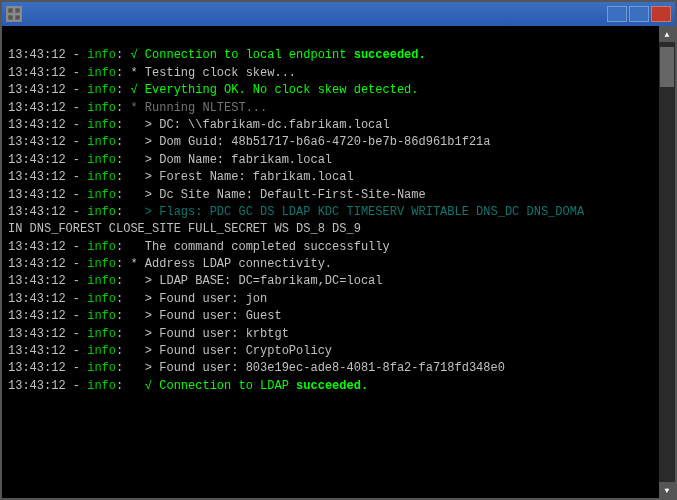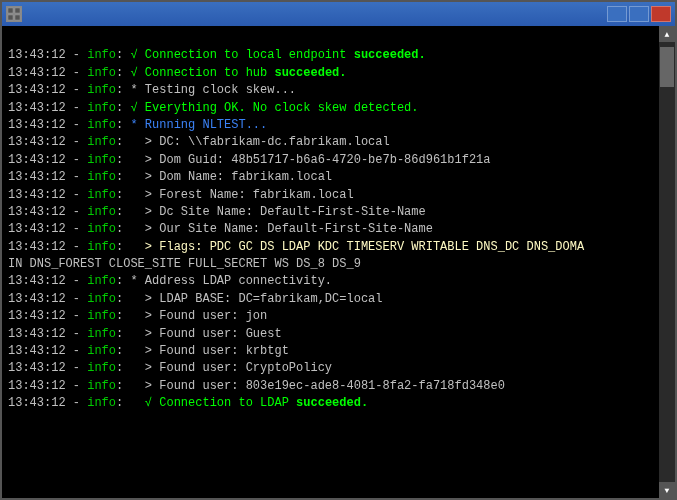--- a/index.html
+++ b/index.html
@@ -145,32 +145,31 @@
     </div>
   </div>
   <div class="console-area">
     <div class="console-content">
       <span class="line white"></span>
       <span class="line">&nbsp;</span>
       <span class="line bold-white"></span>
 
       <div id="log-lines">
           <span class="line"><span style="color:#c0c0c0">13:43:12</span><span style="color:#c0c0c0"> - </span><span style="color:#00cc00">info</span><span style="color:#c0c0c0">: </span><span style="color:#c0c0c0"><span style="color:#00ff00">√ Connection to local endpoint </span><span style="color:#00ff00;font-weight:bold">succeeded.</span></span></span>
-          <span class="line"><span style="color:#c0c0c0">13:43:12</span><span style="color:#c0c0c0"> - </span><span style="color:#00cc00">info</span><span style="color:#c0c0c0">: </span><span style="color:#c0c0c0"><span style="color:#00ff00">√ Connection to hub </span><span style="color:#00ff00;font-weight:bold">succeeded.</span></span></span>
           <span class="line"><span style="color:#c0c0c0">13:43:12</span><span style="color:#c0c0c0"> - </span><span style="color:#00cc00">info</span><span style="color:#c0c0c0">: </span><span style="color:#c0c0c0">* Testing clock skew...</span></span>
           <span class="line"><span style="color:#c0c0c0">13:43:12</span><span style="color:#c0c0c0"> - </span><span style="color:#00cc00">info</span><span style="color:#c0c0c0">: </span><span style="color:#c0c0c0"><span style="color:#00ff00">√ Everything OK. No clock skew detected.</span></span></span>
-          <span class="line"><span style="color:#c0c0c0">13:43:12</span><span style="color:#c0c0c0"> - </span><span style="color:#00cc00">info</span><span style="color:#c0c0c0">: </span><span style="color:#3b82f6">* Running NLTEST...</span></span>
+          <span class="line"><span style="color:#c0c0c0">13:43:12</span><span style="color:#c0c0c0"> - </span><span style="color:#00cc00">info</span><span style="color:#c0c0c0">: </span><span style="color:#737373">* Running NLTEST...</span></span>
           <span class="line"><span style="color:#c0c0c0">13:43:12</span><span style="color:#c0c0c0"> - </span><span style="color:#00cc00">info</span><span style="color:#c0c0c0">: </span><span style="color:#c0c0c0">  &gt; DC: \\fabrikam-dc.fabrikam.local</span></span>
           <span class="line"><span style="color:#c0c0c0">13:43:12</span><span style="color:#c0c0c0"> - </span><span style="color:#00cc00">info</span><span style="color:#c0c0c0">: </span><span style="color:#c0c0c0">  &gt; Dom Guid: 48b51717-b6a6-4720-be7b-86d961b1f21a</span></span>
           <span class="line"><span style="color:#c0c0c0">13:43:12</span><span style="color:#c0c0c0"> - </span><span style="color:#00cc00">info</span><span style="color:#c0c0c0">: </span><span style="color:#c0c0c0">  &gt; Dom Name: fabrikam.local</span></span>
           <span class="line"><span style="color:#c0c0c0">13:43:12</span><span style="color:#c0c0c0"> - </span><span style="color:#00cc00">info</span><span style="color:#c0c0c0">: </span><span style="color:#c0c0c0">  &gt; Forest Name: fabrikam.local</span></span>
           <span class="line"><span style="color:#c0c0c0">13:43:12</span><span style="color:#c0c0c0"> - </span><span style="color:#00cc00">info</span><span style="color:#c0c0c0">: </span><span style="color:#c0c0c0">  &gt; Dc Site Name: Default-First-Site-Name</span></span>
-          <span class="line"><span style="color:#c0c0c0">13:43:12</span><span style="color:#c0c0c0"> - </span><span style="color:#00cc00">info</span><span style="color:#c0c0c0">: </span><span style="color:#c0c0c0">  &gt; Our Site Name: Default-First-Site-Name</span></span>
-          <span class="line"><span style="color:#c0c0c0">13:43:12</span><span style="color:#c0c0c0"> - </span><span style="color:#00cc00">info</span><span style="color:#c0c0c0">: </span><span style="color:#fef9c3">  &gt; Flags: PDC GC DS LDAP KDC TIMESERV WRITABLE DNS_DC DNS_DOMA</span></span>
+          <span class="line"><span style="color:#c0c0c0">13:43:12</span><span style="color:#c0c0c0"> - </span><span style="color:#00cc00">info</span><span style="color:#c0c0c0">: </span><span style="color:#0f766e">  &gt; Flags: PDC GC DS LDAP KDC TIMESERV WRITABLE DNS_DC DNS_DOMA</span></span>
           <span class="line"><span style="color:#c0c0c0">IN DNS_FOREST CLOSE_SITE FULL_SECRET WS DS_8 DS_9</span></span>
+          <span class="line"><span style="color:#c0c0c0">13:43:12</span><span style="color:#c0c0c0"> - </span><span style="color:#00cc00">info</span><span style="color:#c0c0c0">: </span><span style="color:#c0c0c0">  The command completed successfully</span></span>
           <span class="line"><span style="color:#c0c0c0">13:43:12</span><span style="color:#c0c0c0"> - </span><span style="color:#00cc00">info</span><span style="color:#c0c0c0">: </span><span style="color:#c0c0c0">* Address LDAP connectivity.</span></span>
           <span class="line"><span style="color:#c0c0c0">13:43:12</span><span style="color:#c0c0c0"> - </span><span style="color:#00cc00">info</span><span style="color:#c0c0c0">: </span><span style="color:#c0c0c0">  &gt; LDAP BASE: DC=fabrikam,DC=local</span></span>
           <span class="line"><span style="color:#c0c0c0">13:43:12</span><span style="color:#c0c0c0"> - </span><span style="color:#00cc00">info</span><span style="color:#c0c0c0">: </span><span style="color:#c0c0c0">  &gt; Found user: jon</span></span>
           <span class="line"><span style="color:#c0c0c0">13:43:12</span><span style="color:#c0c0c0"> - </span><span style="color:#00cc00">info</span><span style="color:#c0c0c0">: </span><span style="color:#c0c0c0">  &gt; Found user: Guest</span></span>
           <span class="line"><span style="color:#c0c0c0">13:43:12</span><span style="color:#c0c0c0"> - </span><span style="color:#00cc00">info</span><span style="color:#c0c0c0">: </span><span style="color:#c0c0c0">  &gt; Found user: krbtgt</span></span>
           <span class="line"><span style="color:#c0c0c0">13:43:12</span><span style="color:#c0c0c0"> - </span><span style="color:#00cc00">info</span><span style="color:#c0c0c0">: </span><span style="color:#c0c0c0">  &gt; Found user: CryptoPolicy</span></span>
           <span class="line"><span style="color:#c0c0c0">13:43:12</span><span style="color:#c0c0c0"> - </span><span style="color:#00cc00">info</span><span style="color:#c0c0c0">: </span><span style="color:#c0c0c0">  &gt; Found user: 803e19ec-ade8-4081-8fa2-fa718fd348e0</span></span>
           <span class="line"><span style="color:#c0c0c0">13:43:12</span><span style="color:#c0c0c0"> - </span><span style="color:#00cc00">info</span><span style="color:#c0c0c0">: </span><span style="color:#c0c0c0">  <span style="color:#00ff00">√ Connection to LDAP </span><span style="color:#00ff00;font-weight:bold">succeeded.</span></span></span>
         </div>
     </div>

